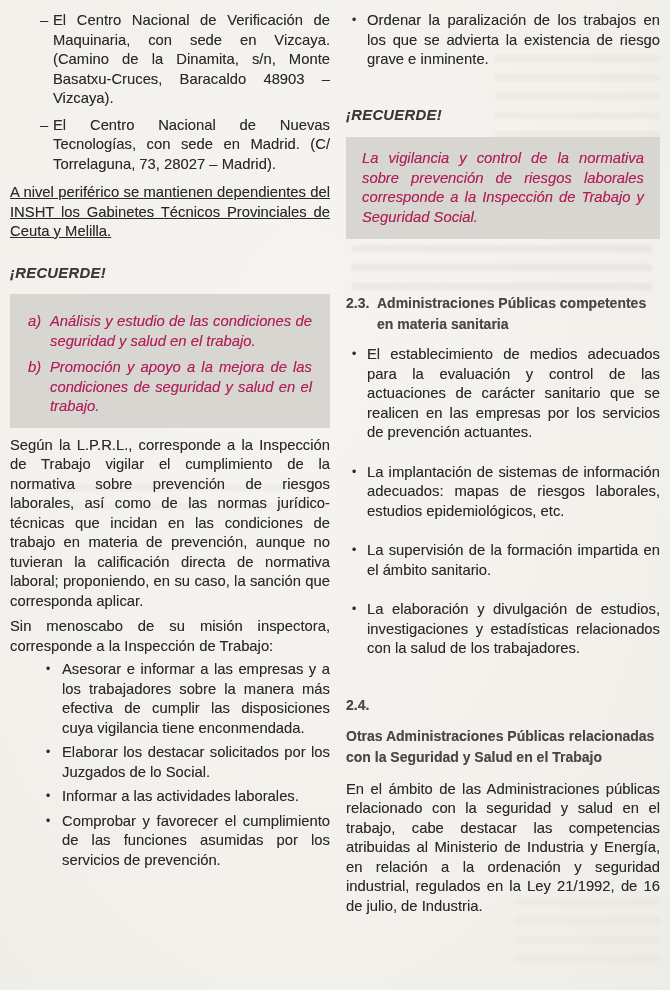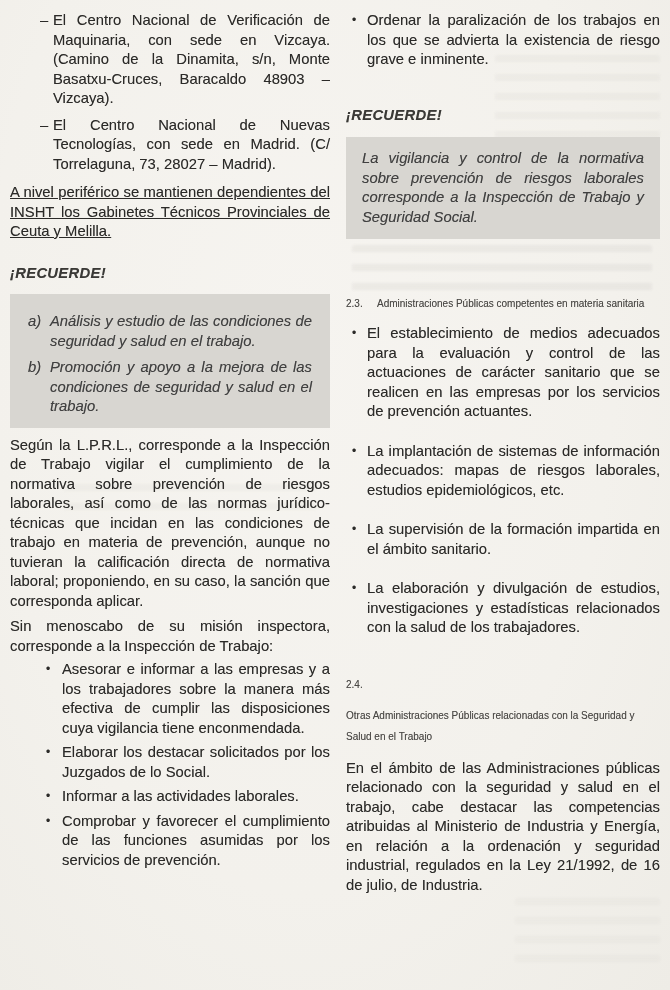--- a/index.html
+++ b/index.html
@@ -41,33 +41,33 @@
     font-weight: bold; font-style: italic;
     color: #3a3936; letter-spacing: 0.3px;
   }
   .col.right .recuerde { margin-top: 36px; }
 
   .graybox {
     margin-top: 11px;
     background: #d8d6d1;
     padding: 11px 18px;
     font-style: italic;
-    color: #404040;
+    color: #be185d;
   }
   .col.right .graybox { padding: 12px 16px; margin-top: 12px; }
   .boxintro { margin: 0; text-align: justify; }
   .boxitem { display: flex; margin-top: 7px; }
   .bx-mark { flex: 0 0 22px; }
   .bx-text { flex: 1; text-align: justify; }
   .boxpara { margin: 0; text-align: justify; }
 
   .heading {
     display: flex;
-    font-weight: normal;
-    font-size: 10px; line-height: 21px;
+    font-weight: bold;
+    font-size: 14px; line-height: 21px;
     color: #4a4845;
   }
   .heading .hnum { flex: 0 0 30px; }
   .col.right .heading .hnum { flex: 0 0 31px; }
   .heading .htitle { flex: 1; text-align: left; }
   .h22 { margin-top: 18px; }
   .h23 { margin-top: 54px; }
   .h24 { margin-top: 36px; flex-direction: column; }
 
   .p-s22-1 { margin: 8px 0 0 0; }

